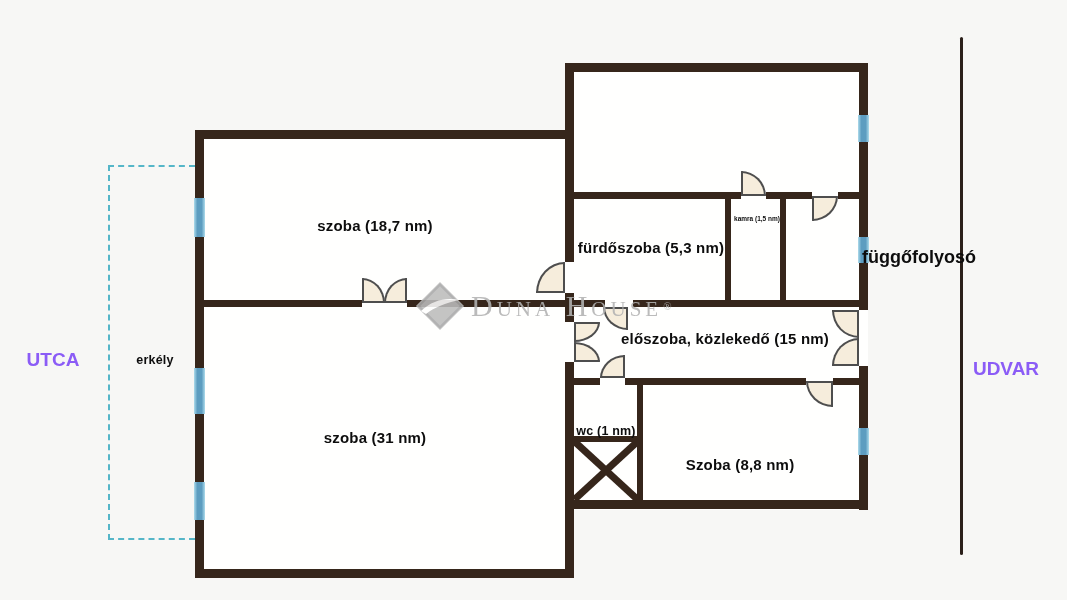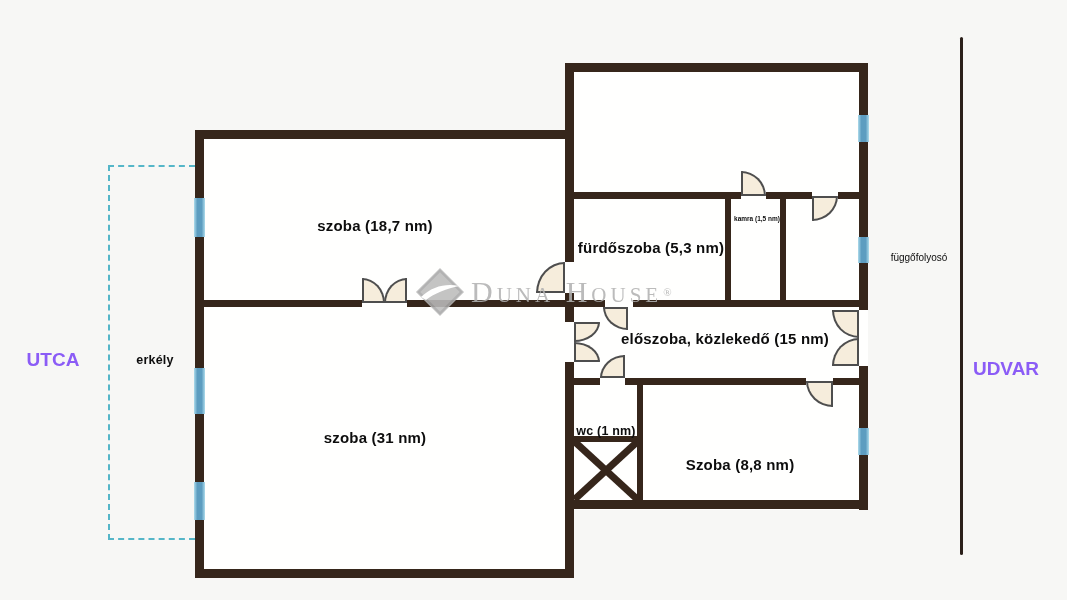--- a/index.html
+++ b/index.html
@@ -15,29 +15,29 @@
   .fill{position:absolute;background:#fffffe;}
   .wall{position:absolute;background:var(--wall);}
   .door{position:absolute;background:var(--door-fill);border:2px solid #4e4e4e;box-sizing:border-box;}
   .window{position:absolute;background:linear-gradient(90deg,#aedcec 0%,var(--window-blue) 30%,var(--window-blue) 70%,#aedcec 100%);}
   .room-label{position:absolute;transform:translate(-50%,-50%);font-weight:bold;font-size:15px;
               color:#0d0d0d;white-space:nowrap;z-index:12;letter-spacing:.2px;}
   .sm{font-size:12.5px;}
   .tiny{font-size:6.5px;letter-spacing:0;}
   .outside-label{position:absolute;transform:translate(-50%,-50%);font-weight:bold;font-size:19px;
                  color:#8b5cf6;white-space:nowrap;z-index:12;}
-  .gallery-label{position:absolute;transform:translate(-50%,-50%);font-weight:normal;font-size:10px;
+  .gallery-label{position:absolute;transform:translate(-50%,-50%);font-weight:bold;font-size:18px;
                  color:#0d0d0d;white-space:nowrap;z-index:12;}
   #balcony{position:absolute;left:108px;top:165px;width:87px;height:375px;box-sizing:border-box;
            border-left:2px dashed var(--balcony-dash);border-top:2px dashed var(--balcony-dash);
            border-bottom:2px dashed var(--balcony-dash);z-index:2;}
   #udvar-line{position:absolute;left:960px;top:37px;width:3px;height:518px;background:#2b201a;border-radius:2px;z-index:3;}
   #xbox{position:absolute;left:574px;top:442px;width:63px;height:58px;z-index:5;}
   #xbox .diag{position:absolute;left:-11px;top:25px;width:86px;height:7px;background:var(--wall);}
-  #watermark{position:absolute;left:414px;top:266px;display:flex;align-items:center;z-index:50;opacity:.88;}
+  #watermark{position:absolute;left:414px;top:280px;display:flex;align-items:center;z-index:50;opacity:.88;}
   #watermark .brand{font-family:"Liberation Serif",serif;font-variant:small-caps;font-size:30px;
                     letter-spacing:4px;color:var(--watermark-gray);margin-left:5px;line-height:1;}
   #watermark sup{font-family:"Liberation Serif",serif;font-size:11px;color:var(--watermark-gray);
                  vertical-align:super;margin-left:1px;}
   .z4{z-index:4}.z6{z-index:6}.z7{z-index:7}
 </style>
 </head>
 <body>
 
 <div id="plan">

